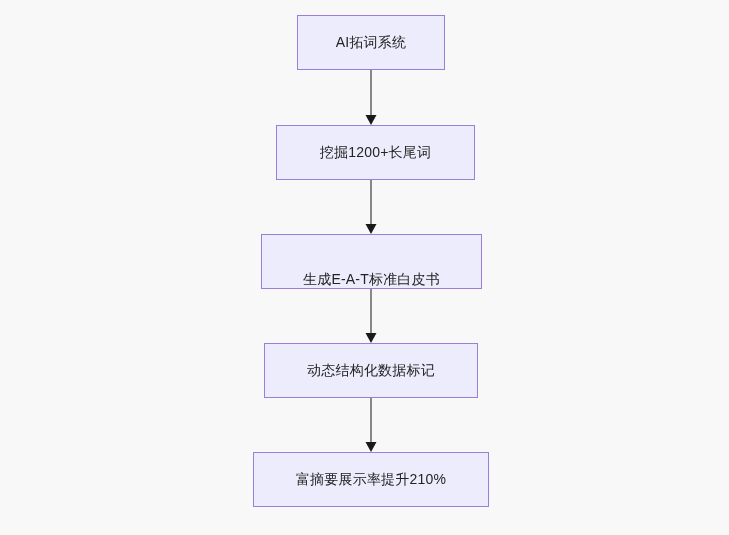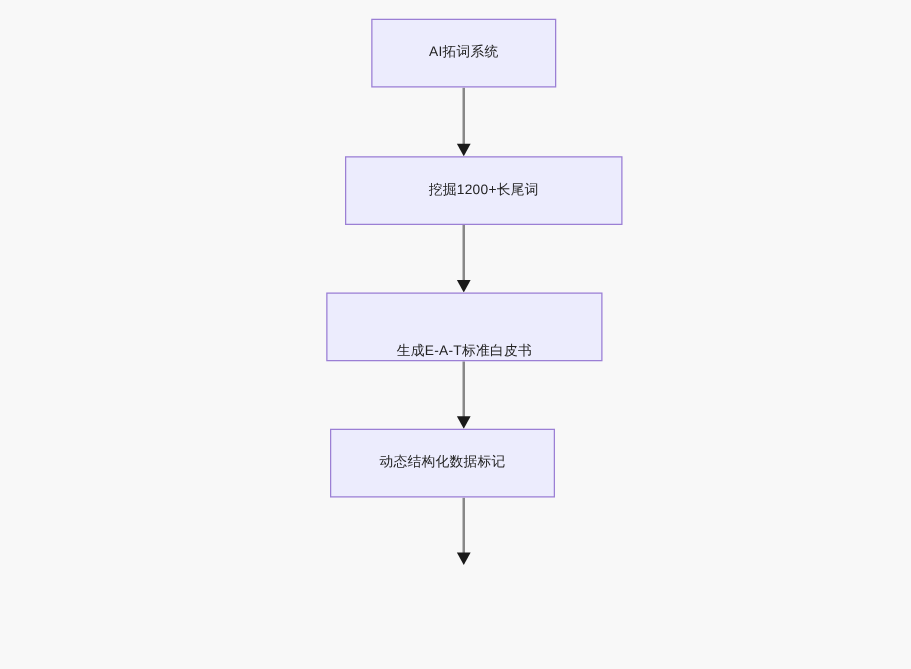--- a/index.html
+++ b/index.html
@@ -26,21 +26,21 @@
     box-sizing: border-box;
     background: #ececfd;
     border: 1.6px solid #9b7fd4;
     display: flex;
     align-items: center;
     justify-content: center;
     z-index: 2;
   }
 
   .node-label {
-    font-size: 11px;
+    font-size: 14px;
     line-height: 1.2;
     color: #232323;
     letter-spacing: 0.2px;
     white-space: nowrap;
     text-align: center;
     font-family: "Liberation Sans", "DejaVu Sans", sans-serif;
   }
 
   .edge {
     position: absolute;
@@ -81,26 +81,29 @@
 
   <svg class="edge" style="left:356px; top:398px; width:30px; height:55px;" viewBox="0 0 30 55">
     <line class="edge-line" x1="15" y1="0" x2="15" y2="46"></line>
     <polygon class="edge-arrow" points="15,54 9.5,44 20.5,44"></polygon>
   </svg>
 
   <div class="node" style="left:297px; top:15px; width:148px; height:55px;">
     <span class="node-label">AI拓词系统</span>
   </div>
 
-  <div class="node" style="left:276px; top:125px; width:222px; height:55px;">
+  <div class="node" style="left:276px; top:125px; width:199px; height:55px;">
     <span class="node-label">挖掘1200+长尾词</span>
   </div>
 
   <div class="node" style="left:261px; top:234px; width:221px; height:55px;align-items:flex-end;">
     <span class="node-label">生成E-A-T标准白皮书</span>
   </div>
 
-  <div class="node" style="left:264px; top:343px; width:180px; height:55px;">
+  <div class="node" style="left:264px; top:343px; width:214px; height:55px;">
     <span class="node-label">动态结构化数据标记</span>
   </div>
 
+  <div class="node" style="left:253px; top:452px; width:236px; height:55px;">
+    <span class="node-label">富摘要展示率提升210%</span>
+  </div>
 
 </div>
 
 </body></html>

